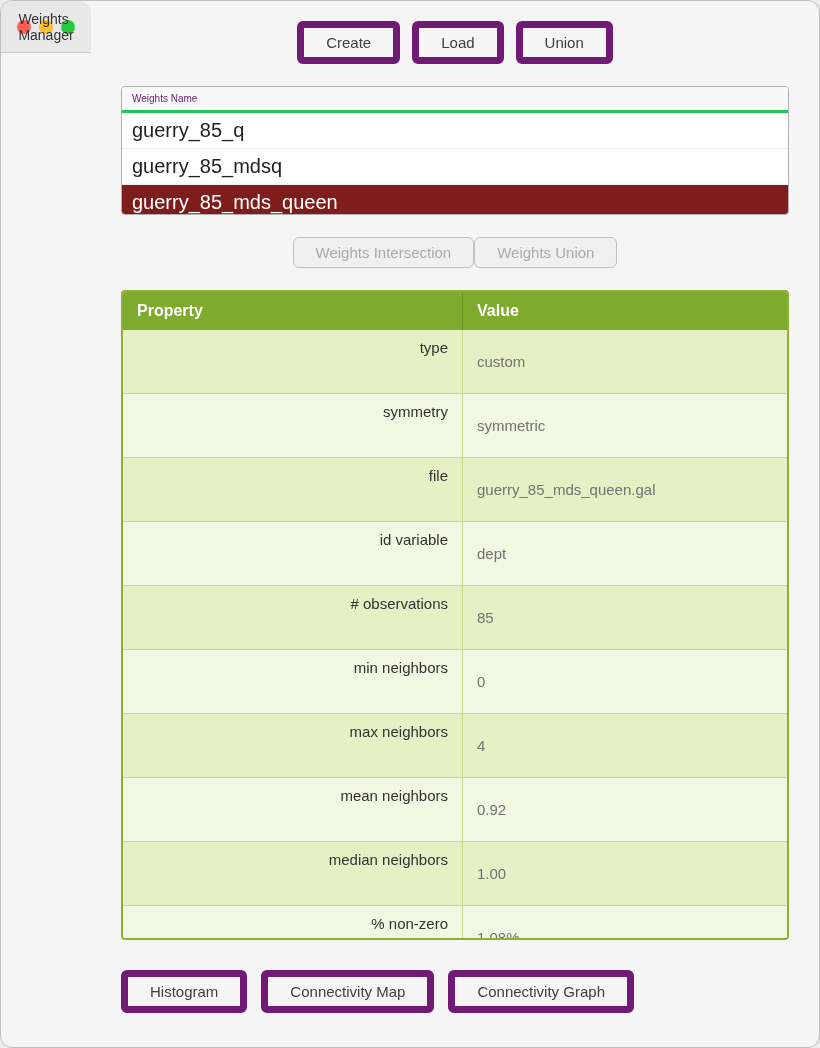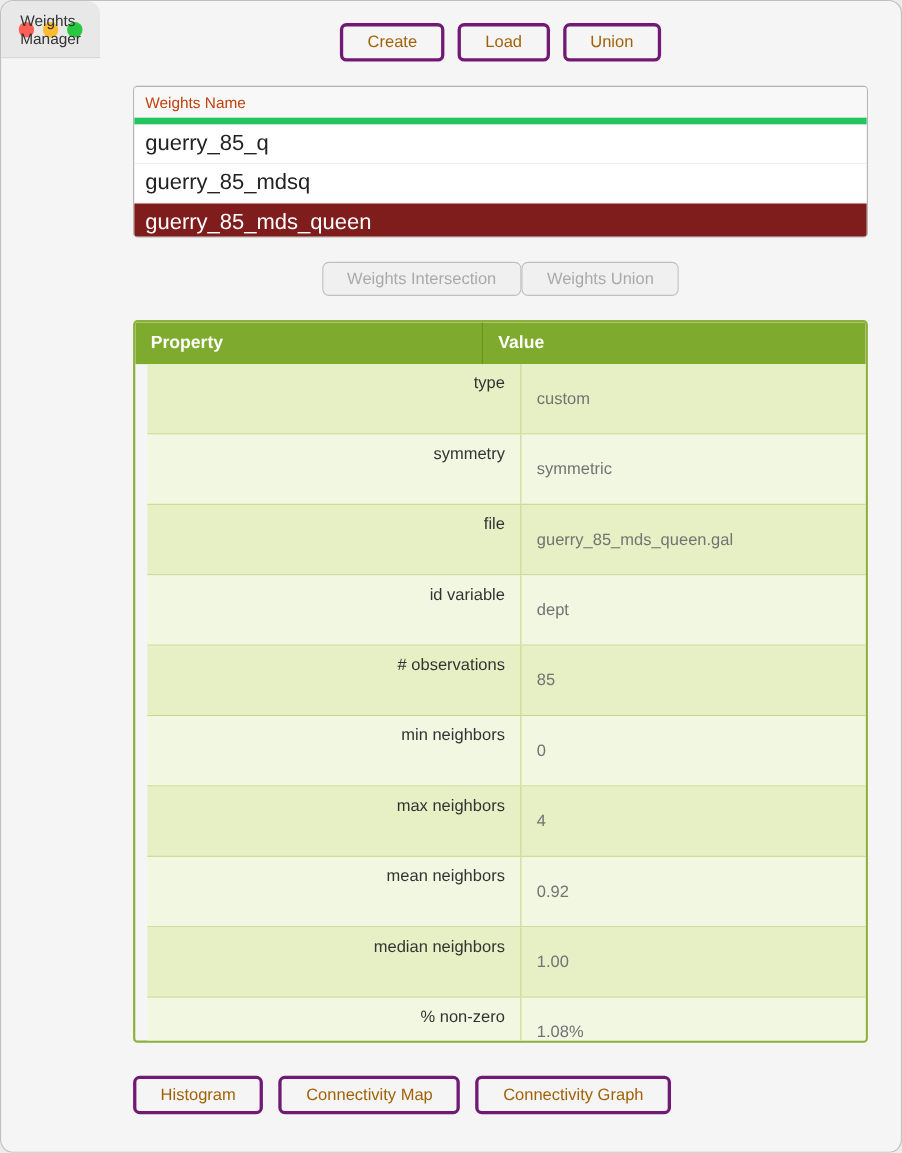--- a/index.html
+++ b/index.html
@@ -77,25 +77,25 @@
 
     .toolbar {
       display: flex;
       gap: 12px;
       justify-content: center;
       margin-bottom: 22px;
     }
 
     .btn {
       background: #f5f5f5;
-      border: 3px solid #701a75;
+      border: 7px solid #701a75;
       border-radius: 6px;
       padding: 6px 22px;
       font-size: 15px;
-      color: #a16207;
+      color: #404040;
       cursor: pointer;
       font-family: inherit;
     }
 
     .btn-disabled {
       background: #f0f0f0;
       border: 1px solid #c0c0c0;
       border-radius: 6px;
       padding: 6px 22px;
       font-size: 15px;
@@ -107,24 +107,24 @@
     .weights-table-container {
       border: 1px solid #b0b0b0;
       border-radius: 4px;
       background: #fff;
       margin-bottom: 22px;
       overflow: hidden;
     }
 
     .weights-header {
       background: #f8f8f8;
-      border-bottom: 6px solid #22c55e;
+      border-bottom: 3px solid #22c55e;
       padding: 6px 10px;
-      font-size: 14px;
-      color: #c2410c;
+      font-size: 10px;
+      color: #701a75;
     }
 
     .weights-row {
       padding: 6px 10px;
       font-size: 20px;
       color: #222;
       cursor: pointer;
       border-bottom: 1px solid #eee;
     }
 
@@ -156,32 +156,31 @@
     }
 
     .props-header-cell {
       padding: 10px 14px;
       font-weight: 700;
       font-size: 16px;
       color: #fff;
     }
 
     .props-header-cell.prop-col {
-      width: 316px;
+      width: 340px;
       border-right: 1px solid #6a9422;
     }
 
     .props-header-cell.val-col {
       flex: 1;
     }
 
     .props-row {
       display: flex;
       border-bottom: 1px solid #c8d88a;
-      margin-left: 11px;
     }
 
     .props-row:last-child {
       border-bottom: none;
     }
 
     .props-row:nth-child(odd) {
       background: #f2f7e2;
     }
 

